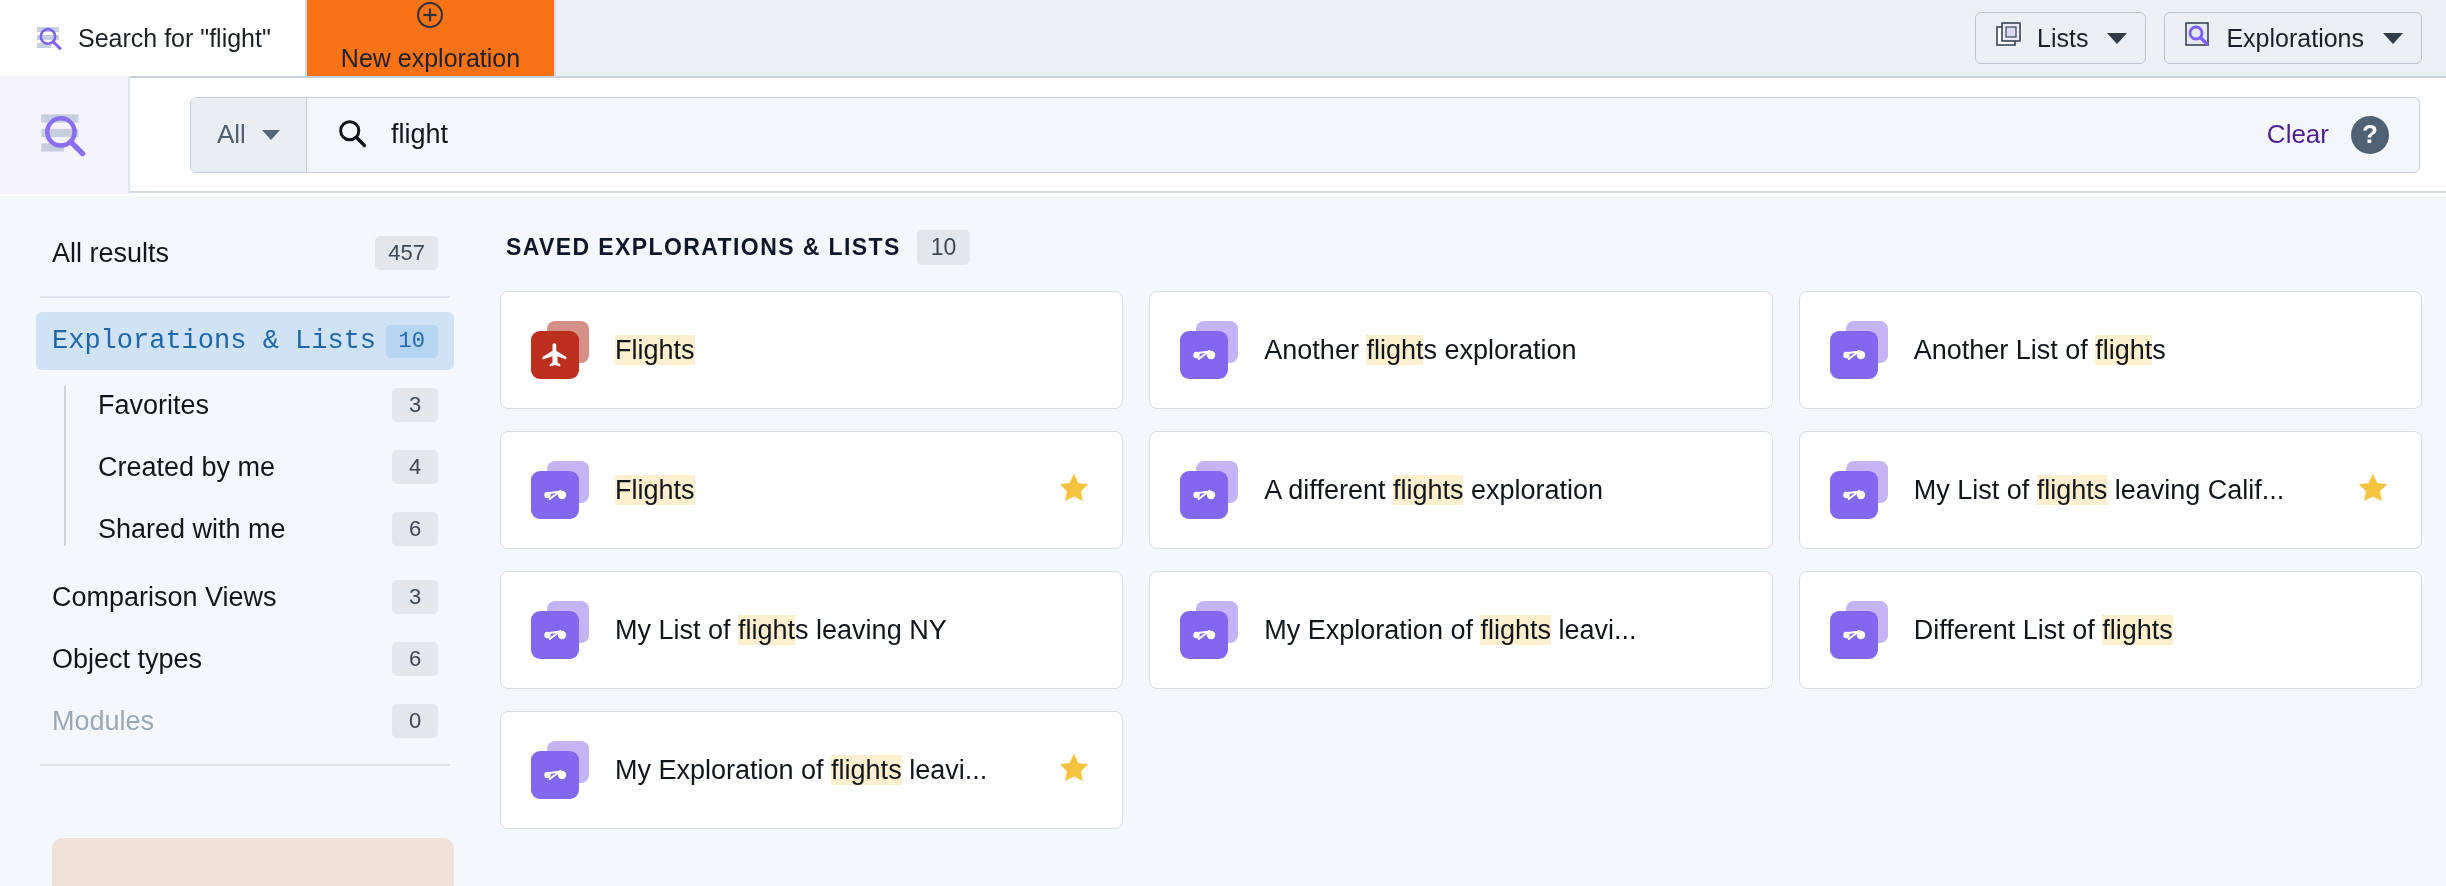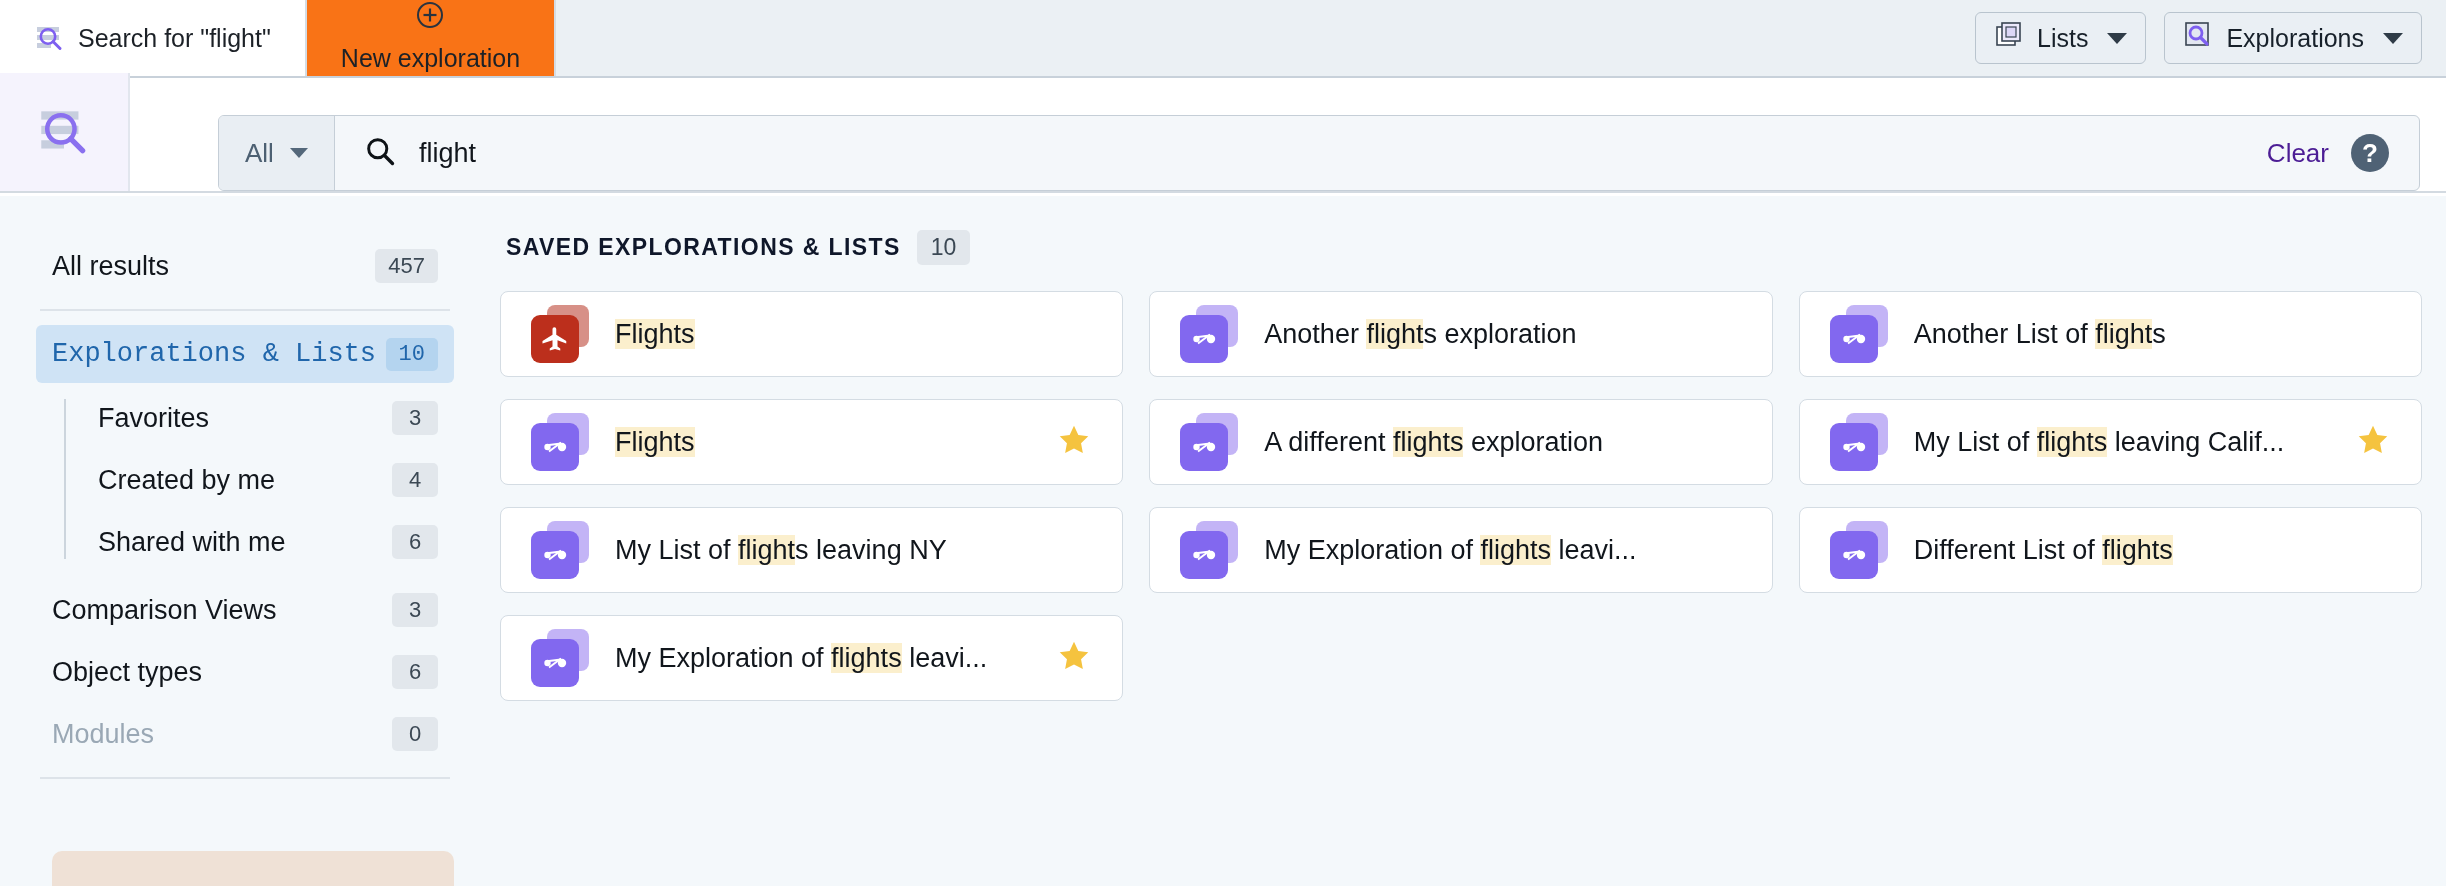--- a/index.html
+++ b/index.html
@@ -46,21 +46,21 @@
   }
   .caret { width: 0; height: 0; border-left: 10px solid transparent;
            border-right: 10px solid transparent; border-top: 11px solid #2f3b47; margin-left: 6px;}
 
   
   .searchrow {
     position: absolute; left: 0; top: 78px;
     width: 2446px; height: 115px;
     background: #ffffff;
     border-bottom: 2px solid #d3dae1;
-    display: flex; align-items: flex-end; gap: 28px;
+    display: flex; align-items: center;
   }
   .applogo {
     width: 130px; height: 118px;
     background: #f5f3fd;
     border-right: 2px solid #e2e6ee;
     display: flex; align-items: center; justify-content: center;
     flex: 0 0 130px;
   }
   .searchbox {
     margin-left: 60px; margin-right: 26px;
@@ -94,21 +94,21 @@
 
   
   .body {
     position: absolute; left: 0; top: 196px;
     width: 2446px; height: 690px;
     background: #f4f8fb;
     display: flex;
   }
 
   
-  .sidebar { width: 490px; flex: 0 0 490px; padding: 28px 36px 0 36px; position: relative; margin-top: 13px; }
+  .sidebar { width: 490px; flex: 0 0 490px; padding: 28px 36px 0 36px; position: relative; }
   .side-row {
     display: flex; align-items: center; justify-content: space-between;
     height: 58px; padding: 0 16px; border-radius: 6px;
     font-size: 27px; color: #11161c; cursor: pointer; margin-bottom: 4px;
   }
   .side-row.selected { background: #cfe3f5; color: #2066ab; font-family: Liberation Mono, monospace; }
   .side-row.muted { color: #9aa8b5; }
   .side-count {
     font-size: 22px; color: #3b4854; background: #e2e7ec;
     border-radius: 5px; padding: 4px 13px; min-width: 46px; text-align: center;
@@ -138,21 +138,21 @@
   .section-count {
     font-size: 23px; color: #3b4854; background: #e2e7ec;
     border-radius: 5px; padding: 4px 14px;
   }
   .grid {
     display: grid; grid-template-columns: repeat(3, 1fr);
     gap: 22px 26px;
   }
   .card {
     background: #ffffff; border: 1.5px solid #d4dce3; border-radius: 8px;
-    height: 86px; display: flex; align-items: center; gap: 26px;
+    height: 118px; display: flex; align-items: center; gap: 26px;
     padding: 0 30px; cursor: pointer;
   }
   .card-label { font-size: 27px; color: #11161c; white-space: nowrap; overflow: hidden; }
   .hl { background: #fbefcd; }
   .star { margin-left: auto; flex: 0 0 auto; }
 
   
   .stack-icon { position: relative; width: 58px; height: 58px; flex: 0 0 58px; }
   .stack-icon .back {
     position: absolute; right: 0; top: 0; width: 42px; height: 42px; border-radius: 8px;

